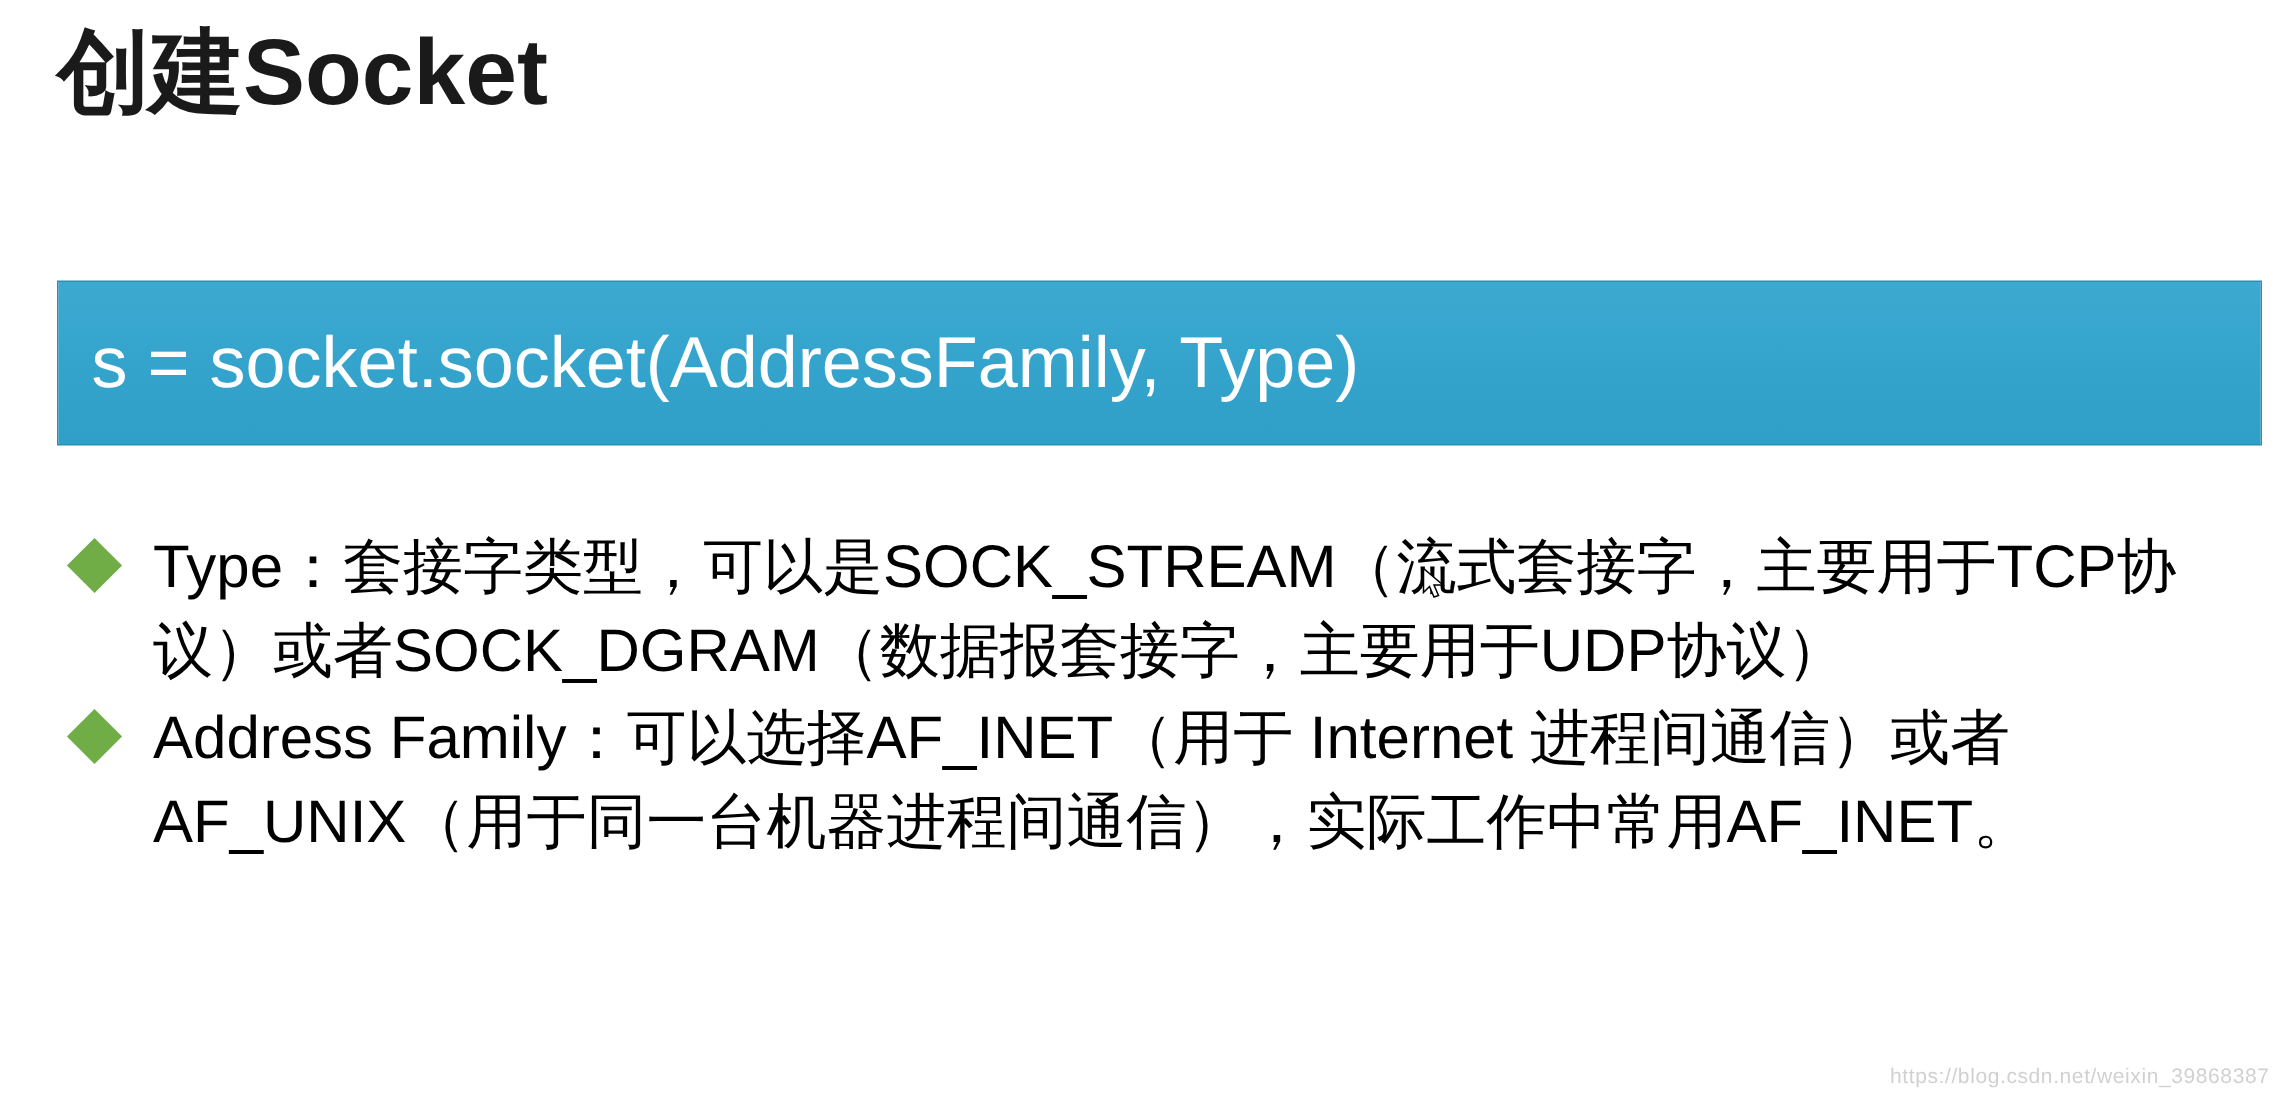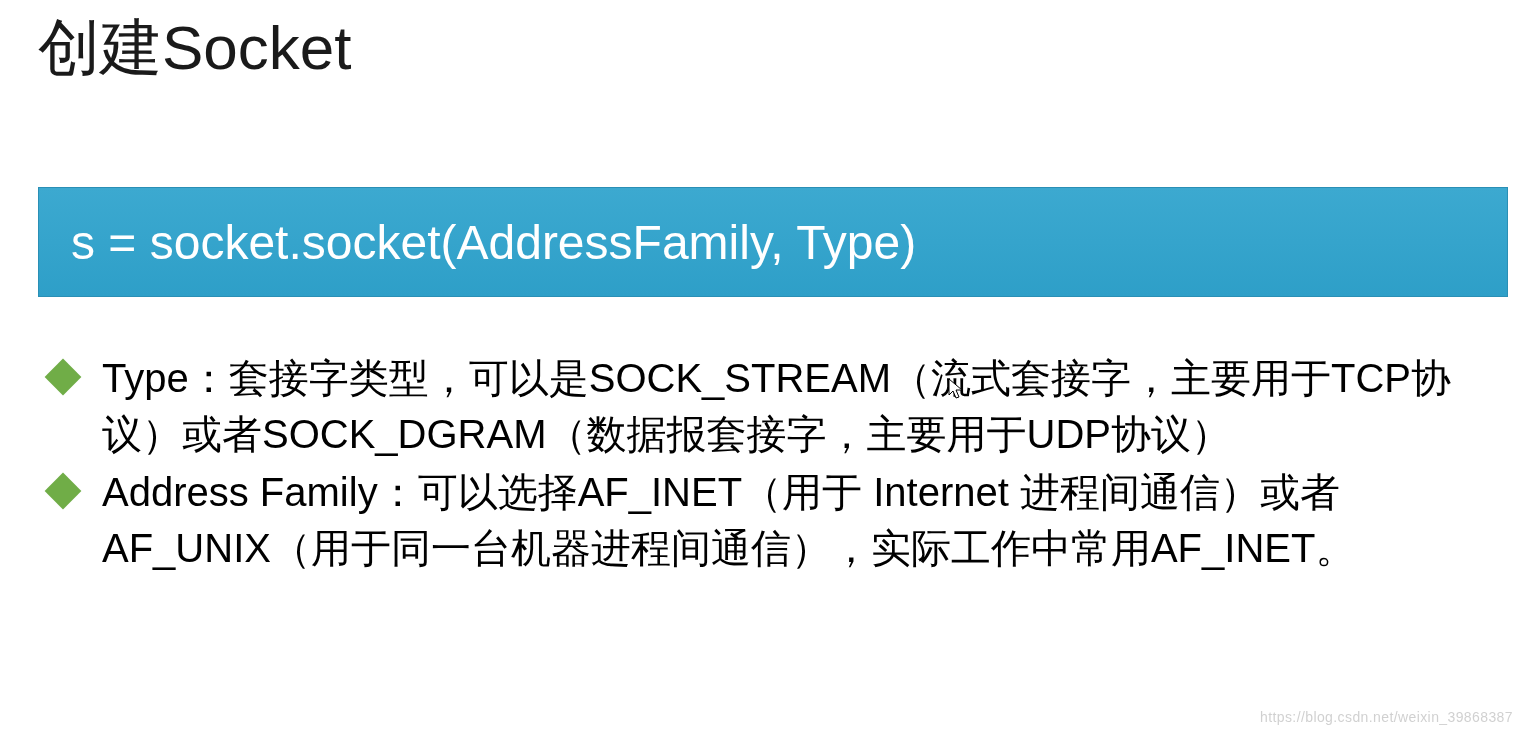--- a/index.html
+++ b/index.html
@@ -17,36 +17,36 @@
     position: relative;
     width: 100%;
     height: 100%;
     box-sizing: border-box;
   }
   .title {
     position: absolute;
     top: 6px;
     left: 38px;
     font-size: 62px;
-    font-weight: 400;
+    font-weight: 700;
     color: #1a1a1a;
     letter-spacing: 0px;
   }
   .code-bar {
     position: absolute;
     top: 187px;
     left: 38px;
     width: 1470px;
     height: 110px;
     background: linear-gradient(#3ca9d0, #2e9fc8);
     border: 1px solid #2a8fb5;
     box-sizing: border-box;
     display: flex;
     align-items: center;
-    padding-left: 32px;
+    padding-left: 22px;
     color: #ffffff;
     font-size: 48px;
     font-weight: 400;
   }
   .bullets {
     position: absolute;
     top: 350px;
     left: 50px;
     right: 30px;
   }

